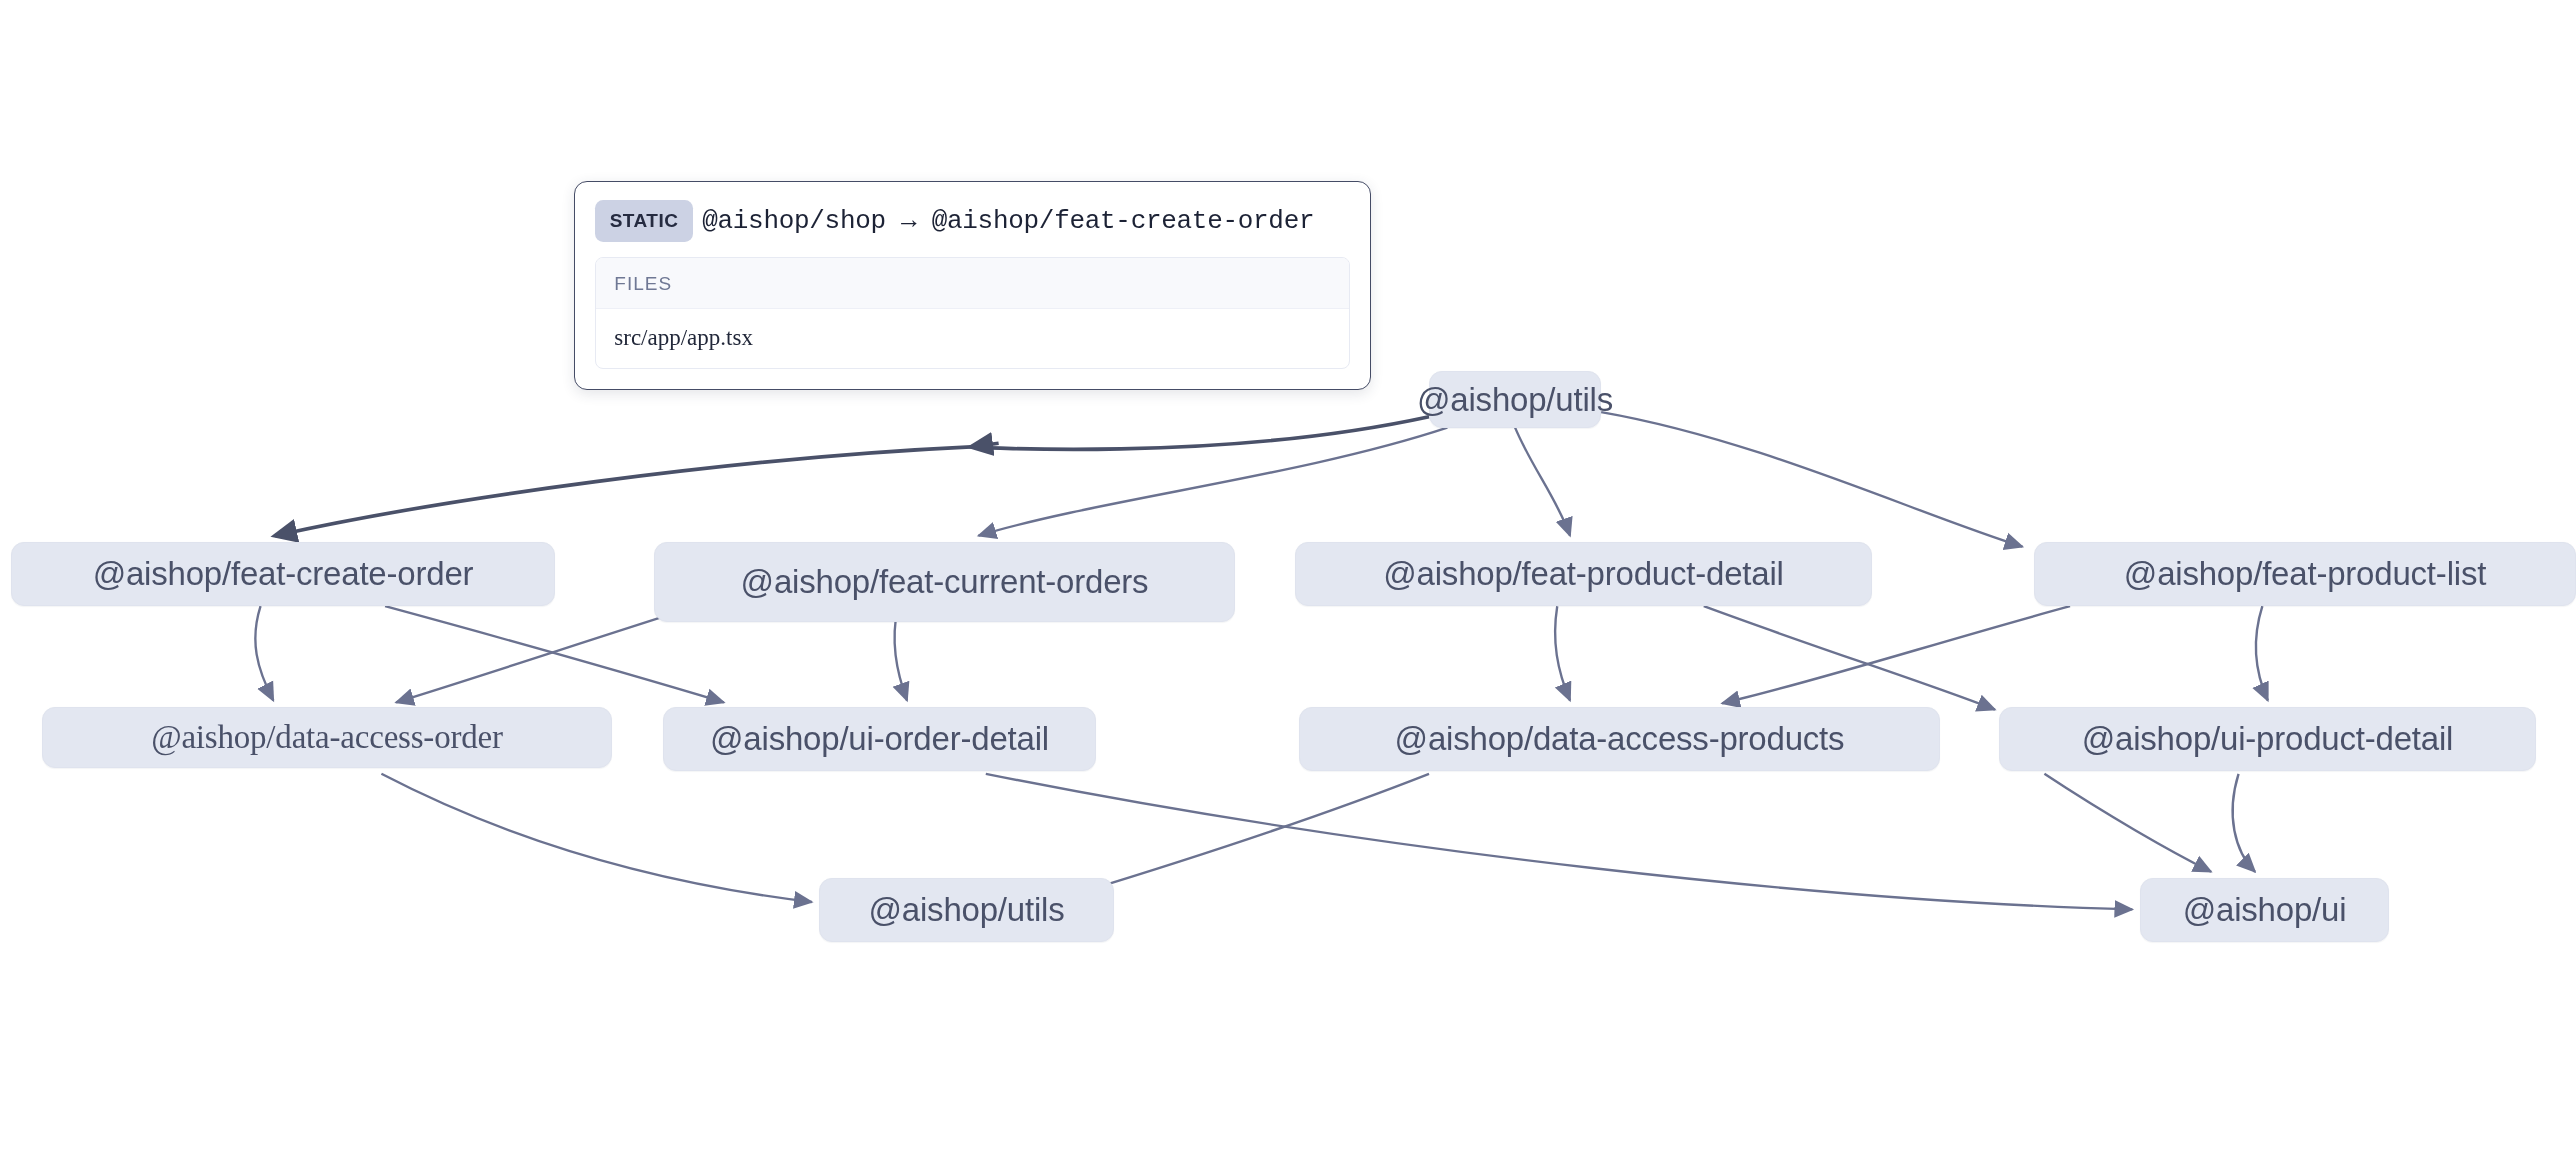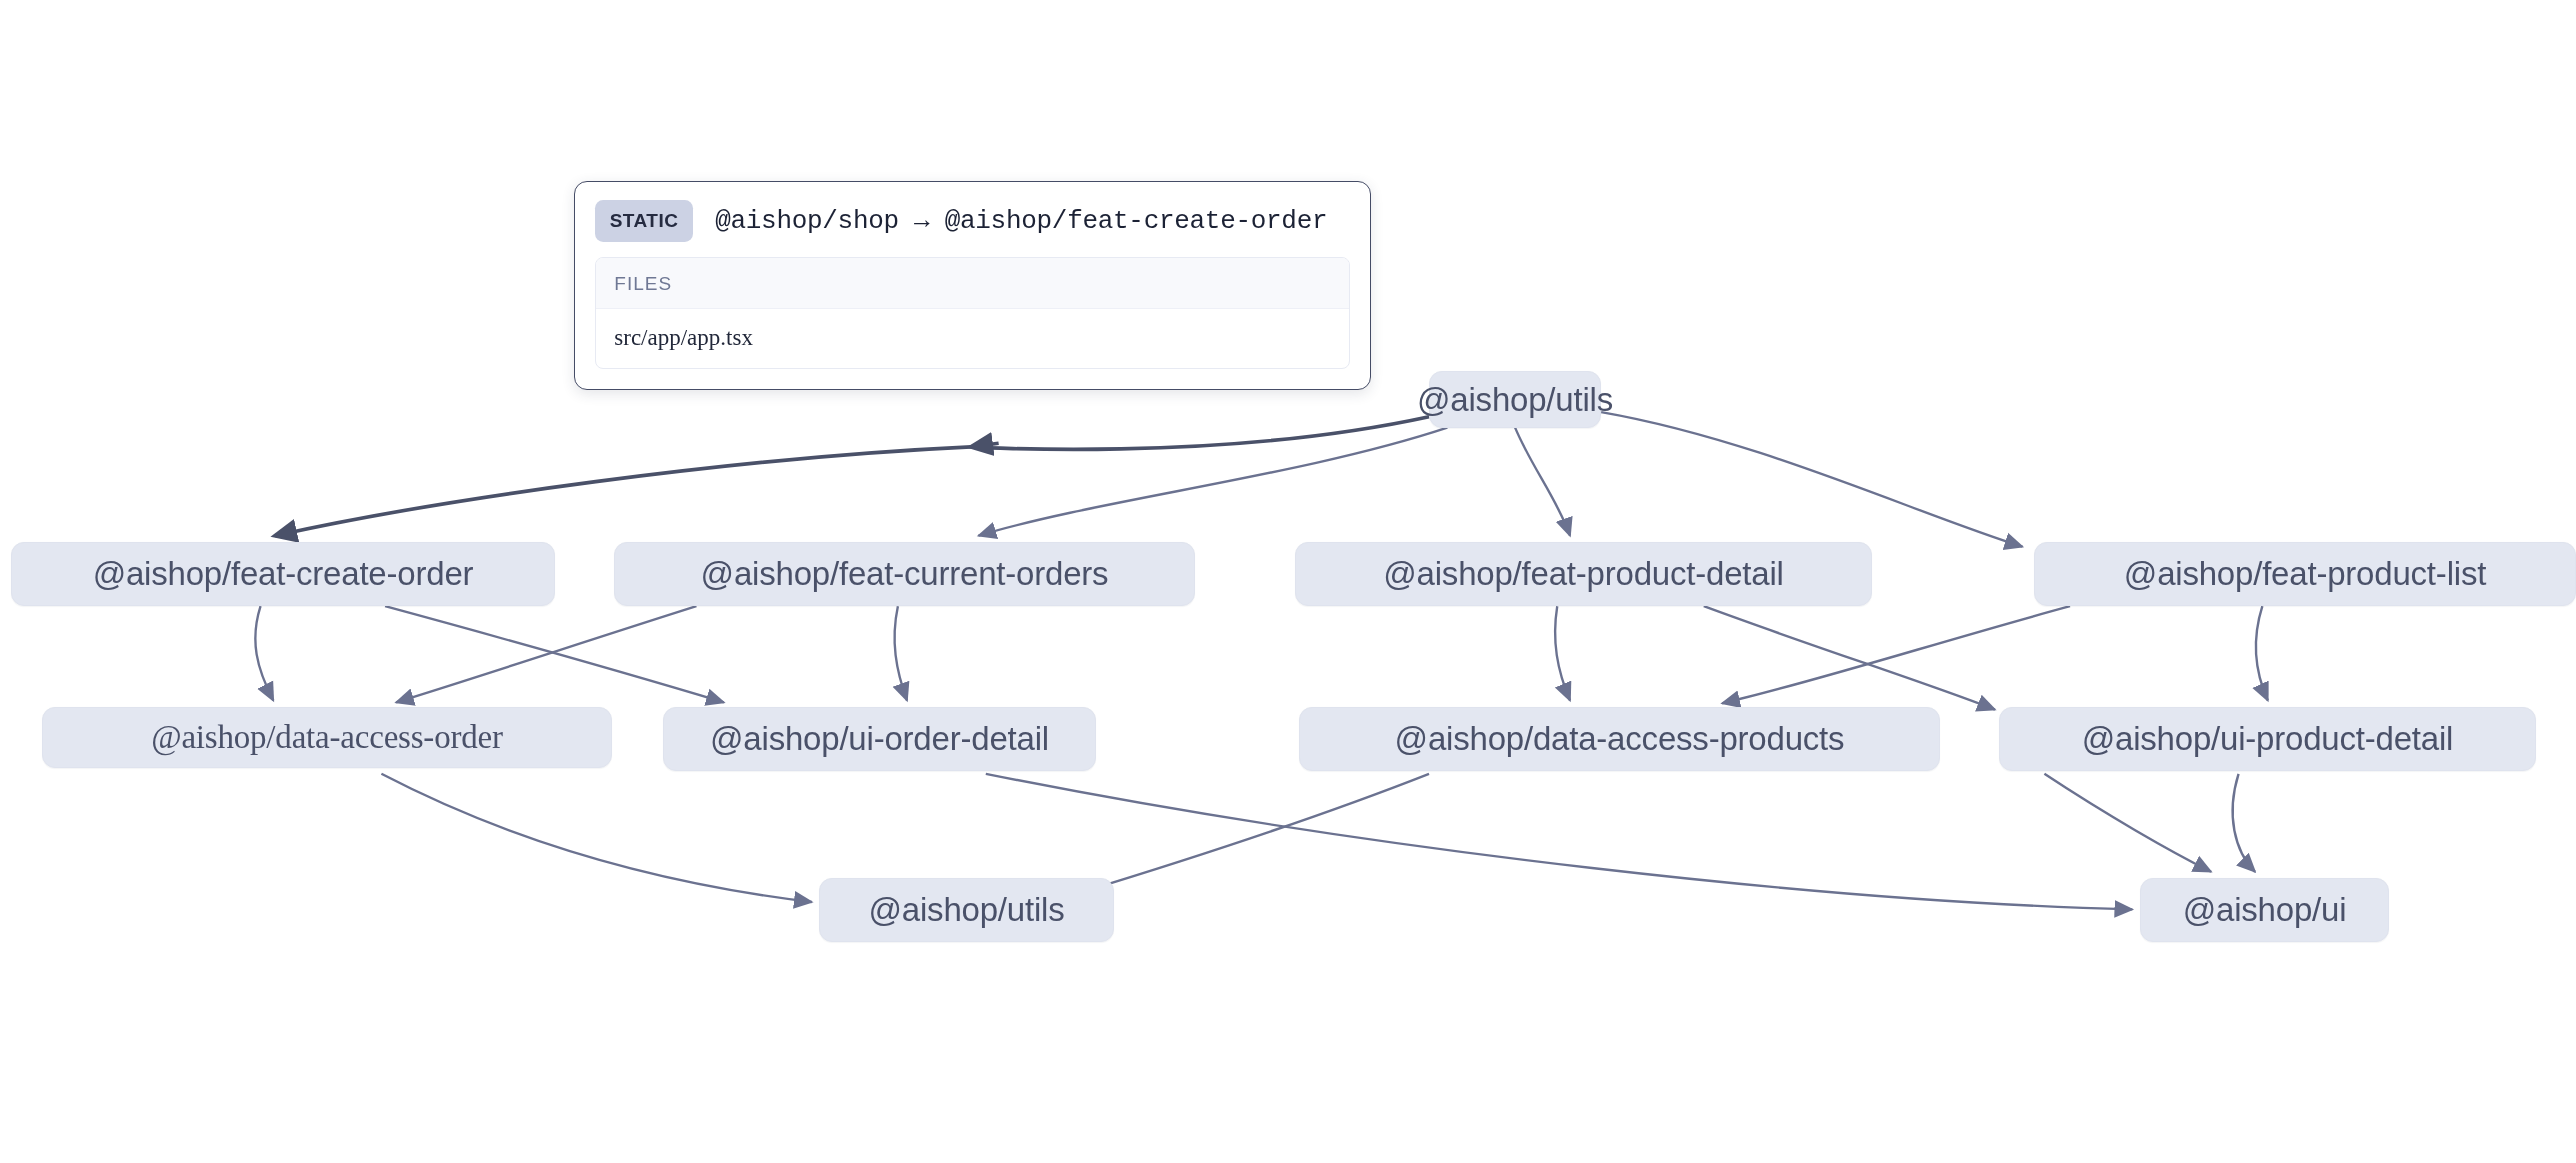--- a/index.html
+++ b/index.html
@@ -51,21 +51,21 @@
     background: #ffffff;
     border: 1.8px solid #454c66;
     border-radius: 13px;
     box-shadow: 0 3.7px 13px rgba(40,48,78,0.12);
     z-index: 40;
   }
   #card-header {
     display: flex;
     align-items: center;
     padding: 18.3px 20px 13px 20px;
-    gap: 22px;
+    gap: 9px;
   }
   #static-badge {
     background: #ccd2e4;
     color: #252b40;
     font-weight: bold;
     font-size: 19px;
     letter-spacing: 0.5px;
     border-radius: 8.2px;
     padding: 10px 14.7px;
     font-family: "Liberation Sans", sans-serif;
@@ -159,21 +159,21 @@
   </svg>
 
   <div class="node" style="left:1429px; top:371px; width:172px; height:57px;">
     <span>@aishop/utils</span>
   </div>
 
   <div class="node" style="left:11px; top:542px; width:544px; height:64px;">
     <span>@aishop/feat-create-order</span>
   </div>
 
-  <div class="node" style="left:614px; top:542px; width:581px; height:64px;">
+  <div class="node" style="left:654px; top:542px; width:581px; height:80px;">
     <span>@aishop/feat-current-orders</span>
   </div>
 
   <div class="node" style="left:1295px; top:542px; width:577px; height:64px;">
     <span>@aishop/feat-product-detail</span>
   </div>
 
   <div class="node" style="left:2034px; top:542px; width:542px; height:64px;">
     <span>@aishop/feat-product-list</span>
   </div>

